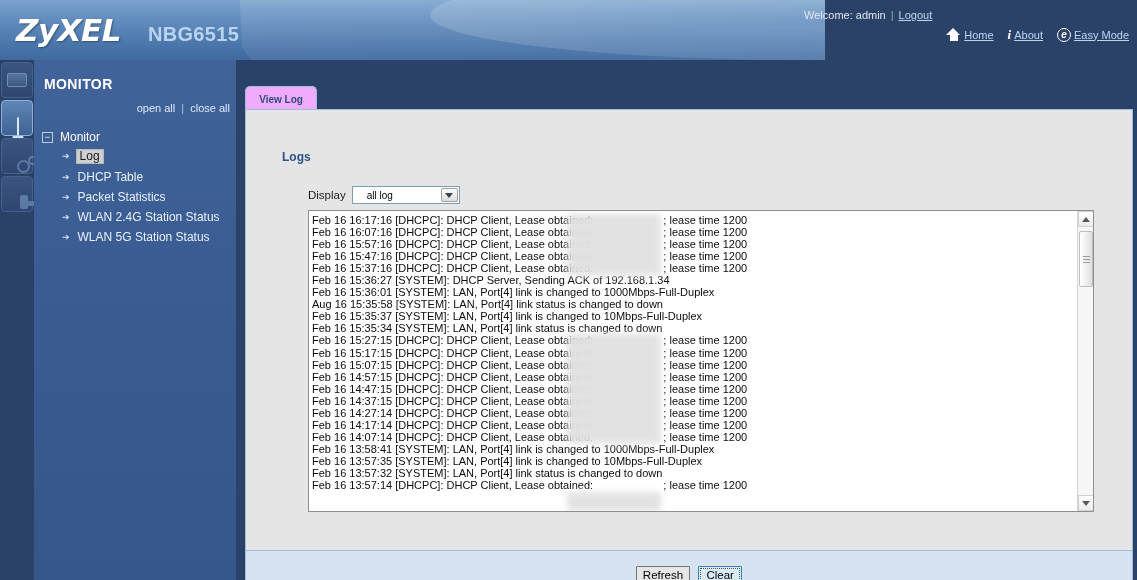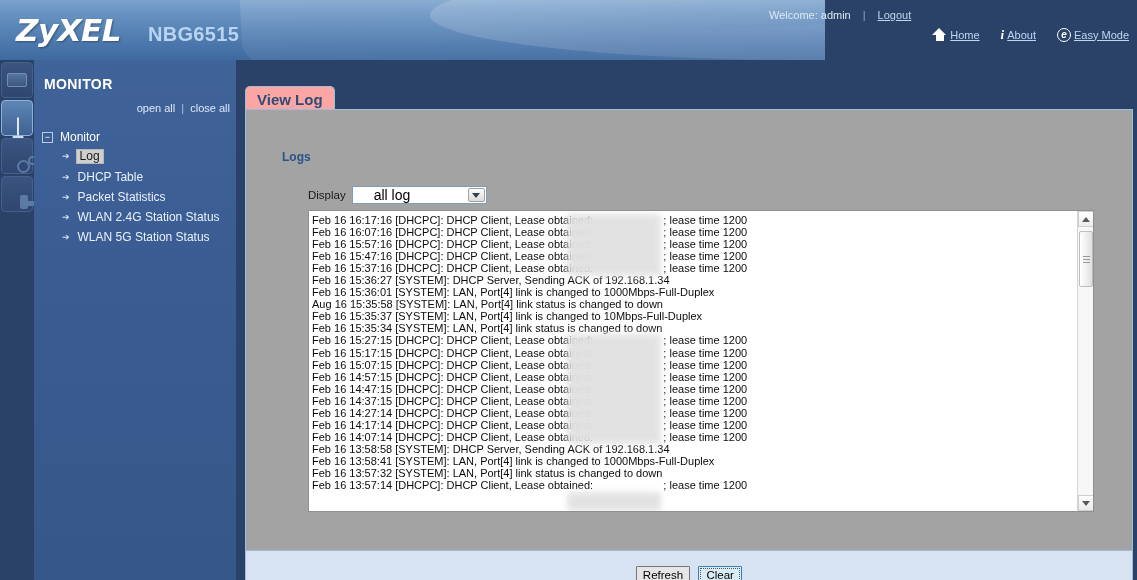--- a/index.html
+++ b/index.html
@@ -49,21 +49,21 @@
     font-family: "DejaVu Sans", sans-serif;
   }
   .logo-model {
     font-size: 20px; font-weight: bold; color:#b8d4ef;
     letter-spacing:0.3px;
   }
 
   
   .topnav {
     position:absolute; right:8px; top:5px; height:20px;
-    display:flex; align-items:center; gap:7px;
+    display:flex; align-items:center; gap:0px;
     font-size:11px; color:#e3ecf7; z-index:5;
   }
   .topnav .welcome { color:#dfe8f4; }
   .topnav .sep { color:#8fa6c4; margin:0 5px; }
   .topnav a { color:#bfd6f2; text-decoration:underline; cursor:pointer; }
   .topnav .navitem { display:flex; align-items:center; gap:3px; margin-left:14px;margin-top:39px; }
   .ico-home { width:15px; height:13px; position:relative; display:inline-block; }
   .ico-home .roof {
     position:absolute; left:0; top:0; width:0; height:0;
     border-left:7.5px solid transparent; border-right:7.5px solid transparent;
@@ -178,44 +178,44 @@
   }
   .ico-folder:before {
     content:""; position:absolute; left:0; top:-2px; width:5px; height:2px;
     background:#b9cde6; border-radius:1px 1px 0 0;
   }
   .tabbar {
     position:absolute; left:0; top:26px; width:899px; height:23px;
   }
   .tab {
     position:absolute; left:7px; top:0; height:23px; min-width:72px;
-    background:#fca5a5; border-radius:5px 5px 0 0;
+    background:#f0abfc; border-radius:5px 5px 0 0;
     border:1px solid #9fbcd9; border-bottom:none;
     display:flex; align-items:center; justify-content:center;
-    font-size:15px; font-weight:bold; color:#2d4d74;
+    font-size:10px; font-weight:bold; color:#2d4d74;
     padding:12px 11px; cursor:pointer;
   }
   .panel {
     position:absolute; left:7px; top:49px; width:888px; height:491px;
     background:#ffffff; border:1px solid #9fbcd9;
   }
-  .panel-body { position:relative; width:886px; height:440px; background:#a3a3a3; }
+  .panel-body { position:relative; width:886px; height:440px; background:#e5e5e5; }
   .logs-title {
     position:absolute; left:36px; top:40px;
     font-size:12px; font-weight:bold; color:#2d5286;
   }
   .display-row {
     position:absolute; left:62px; top:76px;
     display:flex; align-items:center; gap:6px;
   }
   .display-label { font-size:11.5px; color:#1a1a1a; }
   .select-box {
-    width:135px; height:18px; background:#ffffff;
+    width:108px; height:18px; background:#ffffff;
     border:1px solid #7f9db9; display:flex; align-items:center;
-    font-size:14px; color:#000000; padding-left:21px; position:relative;
+    font-size:10px; color:#000000; padding-left:14px; position:relative;
     cursor:pointer;
   }
   .select-arrow {
     position:absolute; right:1px; top:1px; width:17px; height:14px;
     background:linear-gradient(180deg,#fdfdfd,#dcdcdc);
     border:1px solid #a0a0a0; border-radius:2px;
     display:flex; align-items:center; justify-content:center;
   }
   .select-arrow i {
     width:0;height:0;border-left:4px solid transparent;border-right:4px solid transparent;
@@ -416,22 +416,22 @@
             <div class="log-line">Feb 16 15:35:34 [SYSTEM]: LAN, Port[4] link status is changed to down</div>
             <div class="log-line">Feb 16 15:27:15 [DHCPC]: DHCP Client, Lease obtained:                       ; lease time 1200</div>
             <div class="log-line">Feb 16 15:17:15 [DHCPC]: DHCP Client, Lease obtained:                       ; lease time 1200</div>
             <div class="log-line">Feb 16 15:07:15 [DHCPC]: DHCP Client, Lease obtained:                       ; lease time 1200</div>
             <div class="log-line">Feb 16 14:57:15 [DHCPC]: DHCP Client, Lease obtained:                       ; lease time 1200</div>
             <div class="log-line">Feb 16 14:47:15 [DHCPC]: DHCP Client, Lease obtained:                       ; lease time 1200</div>
             <div class="log-line">Feb 16 14:37:15 [DHCPC]: DHCP Client, Lease obtained:                       ; lease time 1200</div>
             <div class="log-line">Feb 16 14:27:14 [DHCPC]: DHCP Client, Lease obtained:                       ; lease time 1200</div>
             <div class="log-line">Feb 16 14:17:14 [DHCPC]: DHCP Client, Lease obtained:                       ; lease time 1200</div>
             <div class="log-line">Feb 16 14:07:14 [DHCPC]: DHCP Client, Lease obtained:                       ; lease time 1200</div>
-            <div class="log-line">Feb 16 13:58:58 [SYSTEM]: DHCP Server, Sending ACK of 192.168.1.34</div>
             <div class="log-line">Feb 16 13:58:41 [SYSTEM]: LAN, Port[4] link is changed to 1000Mbps-Full-Duplex</div>
+            <div class="log-line">Feb 16 13:57:35 [SYSTEM]: LAN, Port[4] link is changed to 10Mbps-Full-Duplex</div>
             <div class="log-line">Feb 16 13:57:32 [SYSTEM]: LAN, Port[4] link status is changed to down</div>
             <div class="log-line">Feb 16 13:57:14 [DHCPC]: DHCP Client, Lease obtained:                       ; lease time 1200</div>
           </div>
 
         <div class="log-redact rd1"></div>
         <div class="log-redact rd2"></div>
         <div class="log-redact rd3"></div>
 
         <div class="scrollbar">
           <div class="sb-track"></div>

